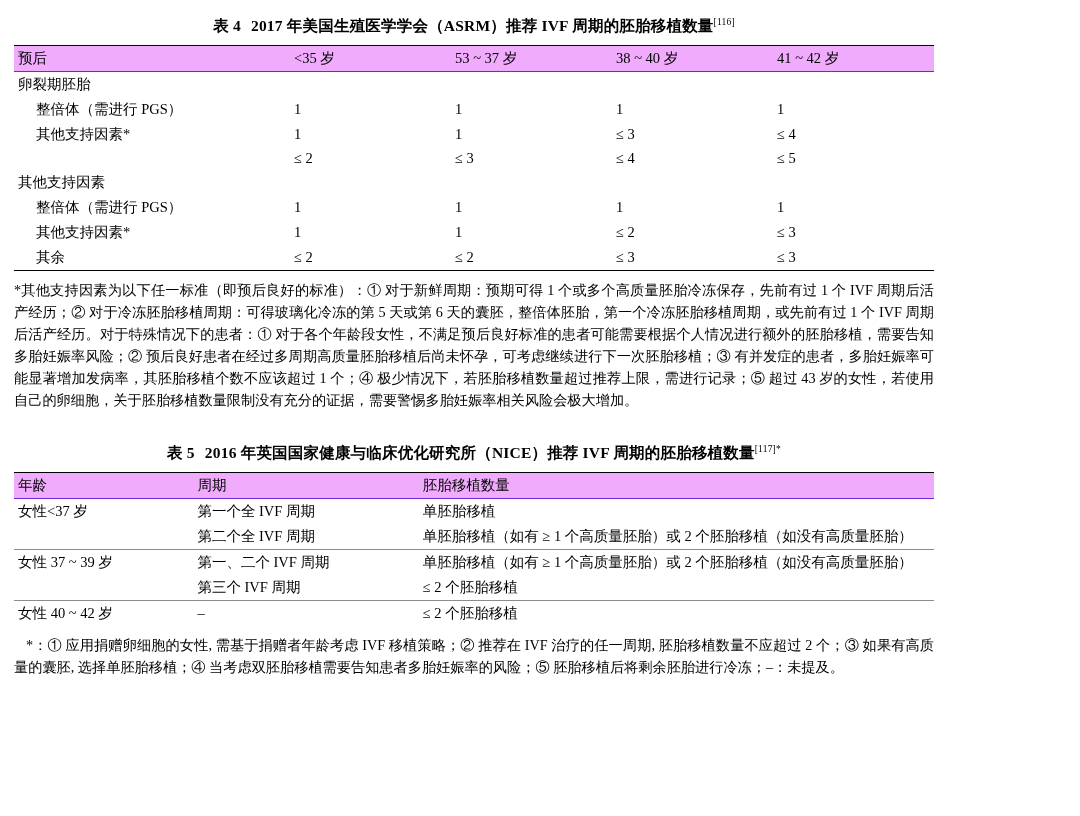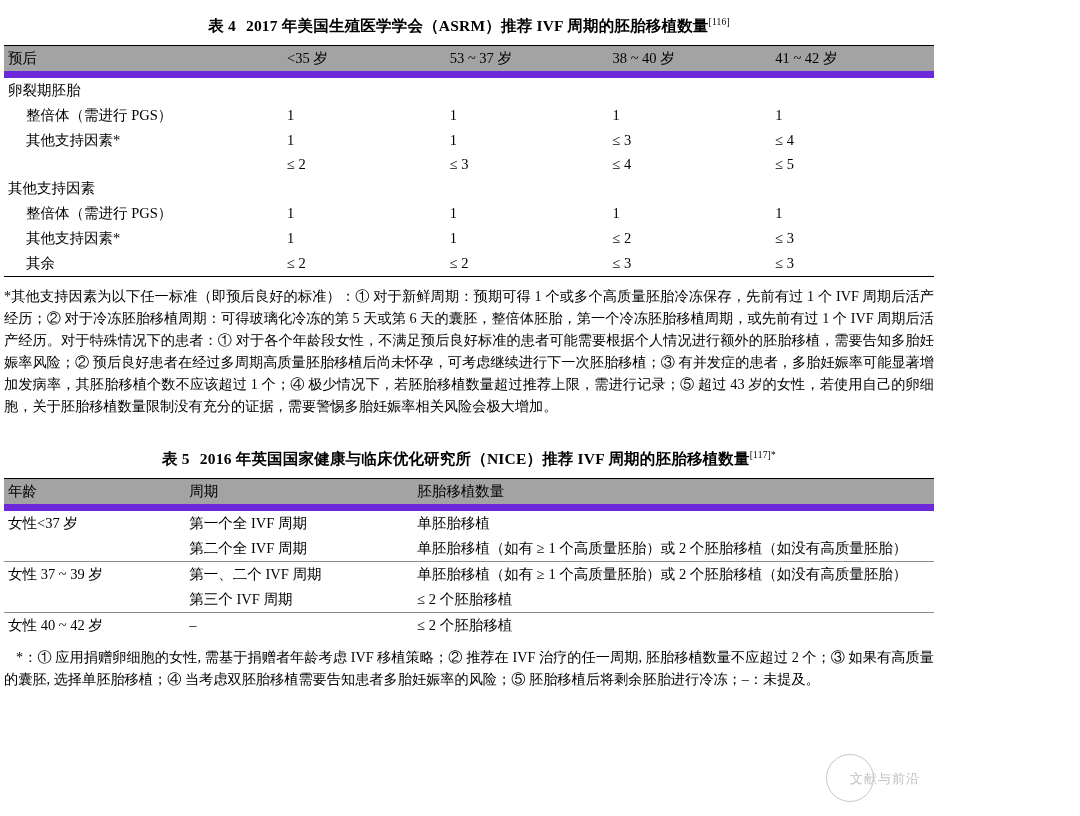--- a/index.html
+++ b/index.html
@@ -12,21 +12,21 @@
     background: #ffffff;
     font-family: "Liberation Serif", "DejaVu Serif", serif;
     color: #000000;
     overflow: hidden;
   }
   .page {
     position: relative;
     width: 948px;
     height: 816px;
     box-sizing: border-box;
-    padding: 10px 14px 0 4px;
+    padding: 10px 14px 0 14px;
   }
 
   
   .caption {
     text-align: center;
     font-weight: bold;
     font-size: 15.5px;
     letter-spacing: 0.2px;
     margin: 6px 0 8px 0;
   }
@@ -46,23 +46,23 @@
     font-size: 14.5px;
   }
   table.doc-table td, table.doc-table th {
     padding: 3px 4px;
     text-align: left;
     font-weight: normal;
     vertical-align: baseline;
   }
   .rule-bottom td, .rule-bottom th { border-bottom: 1.4px solid #000; }
   .hdr-row th {
-    background: #a3a3a3;
+    background: #f0abfc;
     border-top: 1.4px solid #000;
-    border-bottom: 7px solid #6d28d9;
+    border-bottom: 1px solid #6d28d9;
     padding: 6px 4px;
   }
   .t4 col.c1 { width: 30%; }
   .t4 col.c2 { width: 17.5%; }
   .t4 col.c3 { width: 17.5%; }
   .t4 col.c4 { width: 17.5%; }
   .t4 col.c5 { width: 17.5%; }
 
   .indent { padding-left: 22px !important; }
   .group-head td { padding-top: 6px; margin-top: 16px; }
@@ -248,18 +248,14 @@
       <tr class="sep rule-bottom">
         <td>女性 40 ~ 42 岁</td>
         <td>–</td>
         <td>≤ 2 个胚胎移植</td>
       </tr>
     </tbody>
   </table>
 
   <p class="footnote fn2">*：① 应用捐赠卵细胞的女性, 需基于捐赠者年龄考虑 IVF 移植策略；② 推荐在 IVF 治疗的任一周期, 胚胎移植数量不应超过 2 个；③ 如果有高质量的囊胚, 选择单胚胎移植；④ 当考虑双胚胎移植需要告知患者多胎妊娠率的风险；⑤ 胚胎移植后将剩余胚胎进行冷冻；–：未提及。</p>
 
-  <div class="watermark">
-    <span class="wm-circle"></span>
-    <span class="wm-text">文献与前沿</span>
-  </div>
 
 </div>
 
 </body></html>

